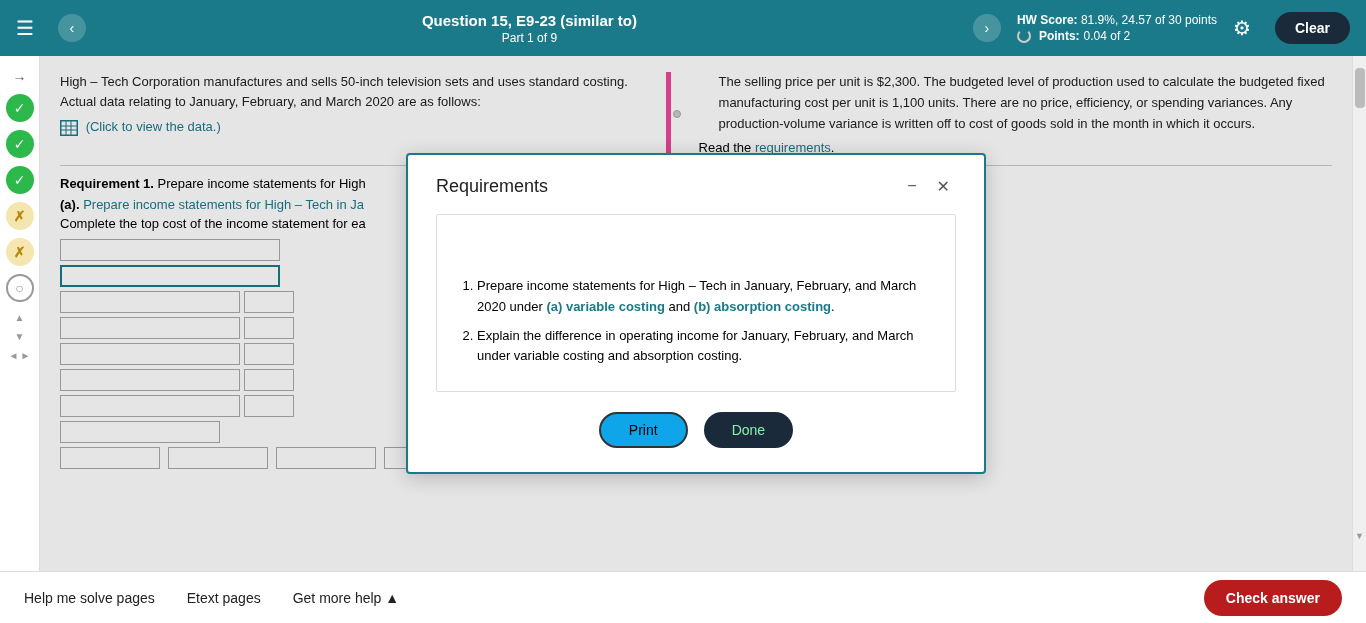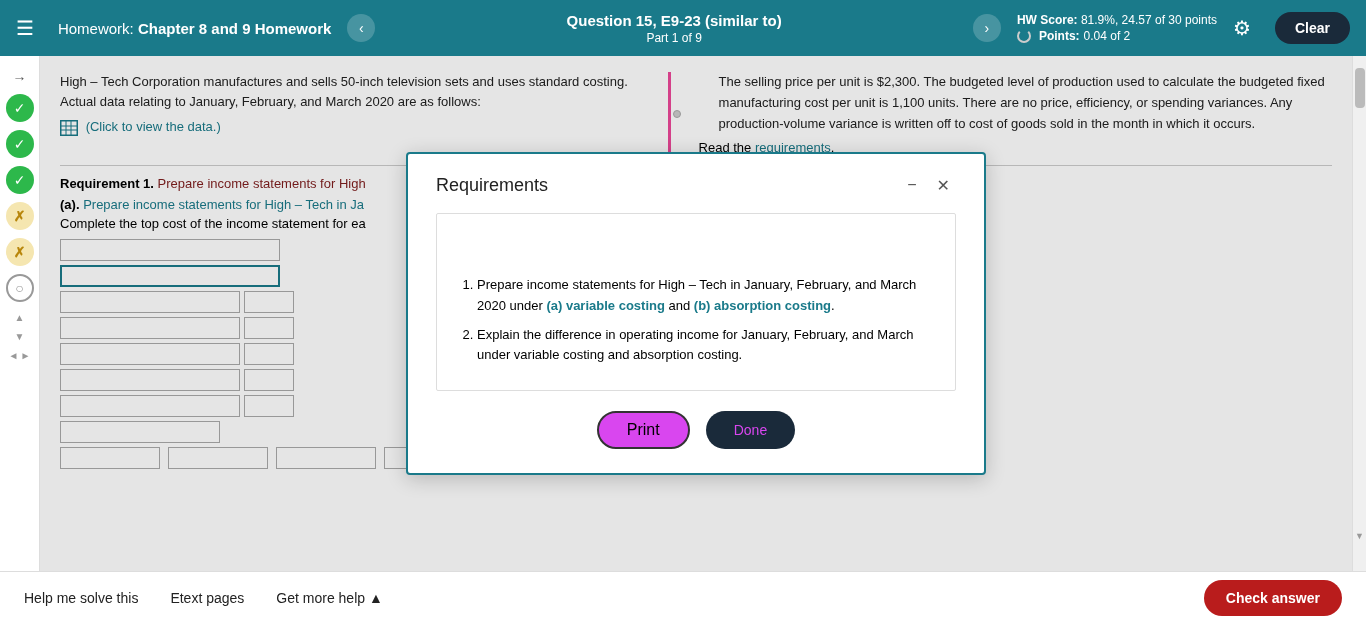--- a/index.html
+++ b/index.html
@@ -104,21 +104,21 @@
       position: relative;
     }
 
     .problem-text { font-size: 13px; color: #222; line-height: 1.5; margin-bottom: 8px; }
     .data-link { color: #1a7a8a; cursor: pointer; text-decoration: none; text-align: right; }
 
     .right-text { font-size: 13px; color: #222; line-height: 1.6; padding-left: 20px; }
     .req-link { color: #1a7a8a; cursor: pointer; }
 
     .two-col { display: flex; gap: 0; }
-    .col-left { flex: 0 0 48%; padding-right: 10px; border-right: 3px solid #ec4899; }
+    .col-left { flex: 0 0 48%; padding-right: 10px; border-right: 5px solid #ec4899; }
     .col-right { flex: 1; padding-left: 16px; }
 
     .input-row {
       display: flex;
       margin-bottom: 4px;
       align-items: center;
     }
     .input-box {
       width: 220px;
       height: 22px;
@@ -182,30 +182,30 @@
     }
     .modal-body ol { padding-left: 20px; margin-top: 45px; }
     .modal-body li { margin-bottom: 8px; }
     .modal-body .hl-b { color: #1a7a8a; font-weight: bold; }
     .modal-footer {
       display: flex;
       justify-content: center;
       gap: 16px;
     }
     .btn-print {
-      background: #d946ef;
+      background: #0ea5e9;
       border: 2px solid #333;
       border-radius: 20px;
       padding: 8px 28px;
-      font-size: 16px;
+      font-size: 14px;
       cursor: pointer;
     }
     .btn-done {
       background: #1a2a3a;
-      color: #d946ef;
+      color: #86efac;
       border: none;
       border-radius: 20px;
       padding: 8px 28px;
       font-size: 14px;
       cursor: pointer;
     }
 
     
     .bottom-bar {
       height: 52px;
@@ -270,24 +270,20 @@
       border-top-color: #1a7a8a;
       vertical-align: middle;
       margin-right: 4px;
     }
   </style>
 </head>
 <body>
 
 <div class="top-header">
   <span class="header-menu-icon">☰</span>
-  <span style="font-size:15px;">
-    <span>Homework:</span>
-    <strong>Chapter 8 and 9 Homework</strong>
-  </span>
   <button class="nav-arrow">‹</button>
   <div class="header-center">
     <div class="header-question-title">Question 15, E9-23 (similar to)</div>
     <div class="header-part">Part 1 of 9</div>
   </div>
   <button class="nav-arrow">›</button>
   <div class="header-score">
     <div class="score-line">
       <strong>HW Score:</strong>
       <span>81.9%, 24.57 of 30 points</span>
@@ -348,21 +344,21 @@
           <a class="req-link">requirements</a>.
         </p>
       </div>
     </div>
 
     <hr style="border:none;border-top:1px solid #ccc;margin:10px 0;">
 
     <div>
       <p style="font-size:13px;margin-bottom:6px;">
         <strong>Requirement 1.</strong>
-        <span style="color:#7f1d1d;">Prepare income statements for High</span>
+        <span style="color:#000000;">Prepare income statements for High</span>
       </p>
       <p style="font-size:13px;margin-bottom:4px;">
         <strong>(a).</strong>
         <span style="color:#1a7a8a;">Prepare income statements for High – Tech in Ja</span>
       </p>
       <p style="font-size:13px;margin-bottom:8px;">Complete the top cost of the income statement for ea</p>
 
       <div style="margin-left:0;">
         <div class="input-row">
           <input class="input-box" type="text" style="">
@@ -430,18 +426,18 @@
   </div>
 
   <div class="scroll-area">
     <div class="scroll-thumb"></div>
     <div style="position:absolute;bottom:30px;left:2px;font-size:9px;color:#999;">▼</div>
   </div>
 
 </div>
 
 <div class="bottom-bar">
-  <a class="bottom-link">Help me solve this</a>
+  <a class="bottom-link">Help me solve pages</a>
   <a class="bottom-link">Etext pages</a>
   <a class="bottom-link">Get more help ▲</a>
   <div class="bottom-spacer"></div>
   <button class="check-answer-btn">Check answer</button>
 </div>
 
 </body></html>

